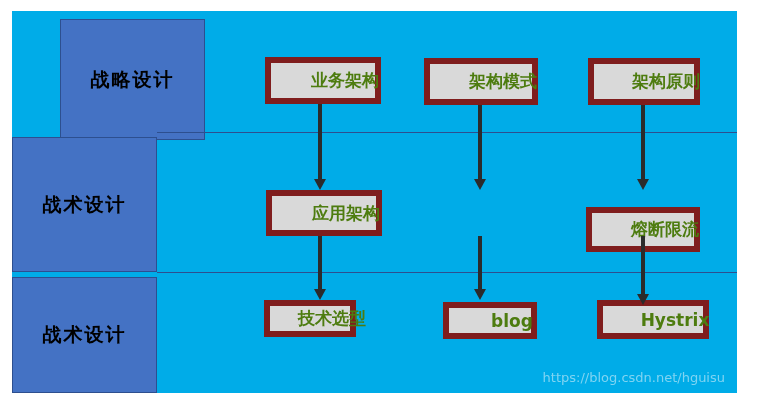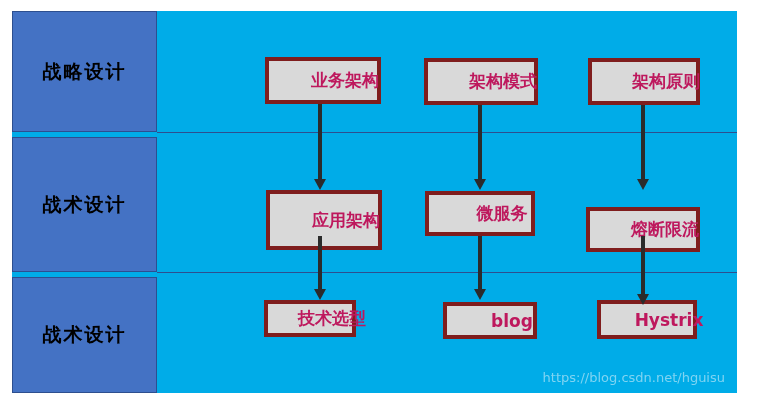--- a/index.html
+++ b/index.html
@@ -44,45 +44,45 @@
     align-items: center;
     justify-content: center;
   }
   .label-cell span {
     color: #000000;
     font-size: 19px;
     font-weight: bold;
     letter-spacing: 2px;
     font-family: "DejaVu Sans", "Liberation Sans", sans-serif;
   }
-  #label-0 { top: 0px;   height: 121px; }
+  #label-0 { top: 8px;   height: 121px; margin-left: 48px; }
   #label-1 { top: 126px; height: 135px; justify-content: center; }
   #label-2 { top: 266px; height: 116px; }
 
   
   .row-divider {
     position: absolute;
     left: 145px;
     width: 580px;
     height: 1px;
     background: #2d4f8f;
   }
   #divider-0 { top: 121px; }
   #divider-1 { top: 261px; }
 
   
   .node {
     position: absolute;
     background: #d9d9d9;
-    border: 4px solid #7f1d1d;
+    border: 6px solid #7f1d1d;
     box-sizing: border-box;
     display: flex;
     align-items: center;
     justify-content: center;
-    color: #be185d;
+    color: #4d7c0f;
     font-size: 17px;
     font-weight: bold;
     font-family: "DejaVu Sans", "Liberation Sans", sans-serif;
     white-space: nowrap;
     padding-left: 44px;
   }
 
   
   .arrow {
     position: absolute;
@@ -135,31 +135,30 @@
 
   <div class="row-divider" id="divider-0"></div>
   <div class="row-divider" id="divider-1"></div>
 
   <div class="node" style="left:253px; top:46px; width:116px; height:47px;">业务架构</div>
 
   <div class="node" style="left:412px; top:47px; width:114px; height:47px;">架构模式</div>
 
   <div class="node" style="left:576px; top:47px; width:112px; height:47px;">架构原则</div>
 
-  <div class="node" style="left:254px; top:179px; width:116px; height:60px;">应用架构</div>
+  <div class="node" style="left:254px; top:179px; width:116px; height:46px;">应用架构</div>
 
-  <div class="node" style="left:413px; top:180px; width:110px; height:45px;">微服务</div>
 
   <div class="node" style="left:574px; top:196px; width:114px; height:45px;">熔断限流</div>
 
   <div class="node" style="left:252px; top:289px; width:92px; height:37px;">技术选型</div>
 
   <div class="node" style="left:431px; top:291px; width:94px; height:37px;">blog</div>
 
-  <div class="node" style="left:585px; top:289px; width:100px; height:39px;">Hystrix</div>
+  <div class="node" style="left:585px; top:289px; width:112px; height:39px;">Hystrix</div>
 
   <div class="arrow" style="left:306px; top:93px;">
     <div class="shaft" style="height:75px;"></div>
     <div class="head" style="top:75px;"></div>
   </div>
 
   <div class="arrow" style="left:466px; top:94px;">
     <div class="shaft" style="height:74px;"></div>
     <div class="head" style="top:74px;"></div>
   </div>

